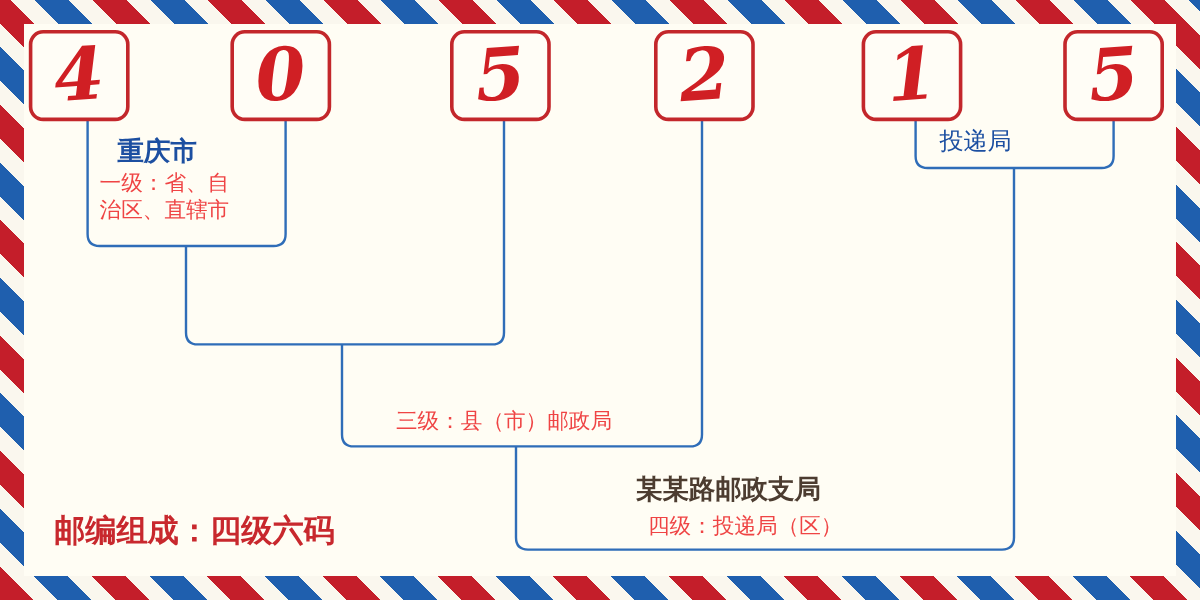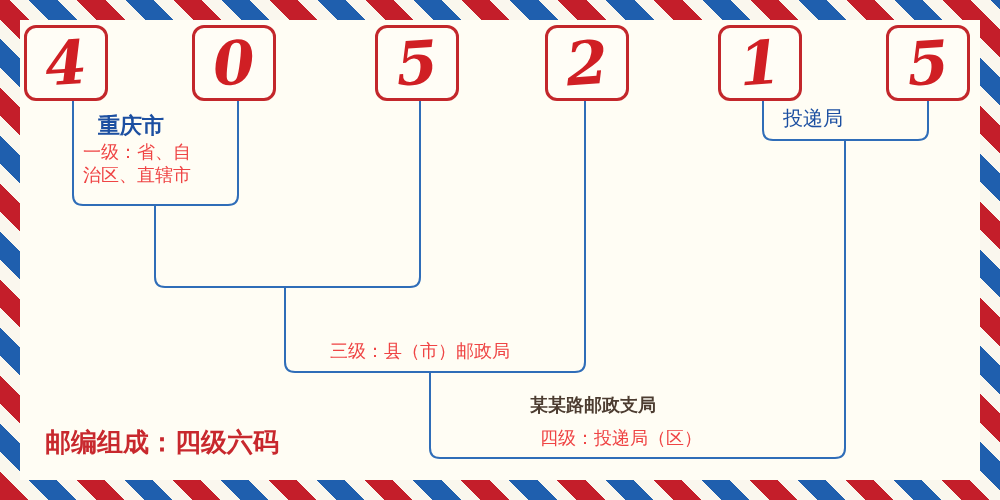--- a/index.html
+++ b/index.html
@@ -43,21 +43,21 @@
     font-family:"DejaVu Serif","Liberation Serif",serif;
     font-style:italic;font-weight:700;
     font-size:60px;line-height:1;
     color:#d01f24;
     transform:rotate(-4deg);
   }
   .lbl{position:absolute;text-align:left;line-height:1.3;}
   .name-blue{color:#1c4fa1;font-weight:bold;font-size:22px;}
   .name-blue-sm{color:#1c4fa1;font-weight:normal;font-size:20px;}
   .desc-red{color:#ef4444;font-size:18px;font-weight:normal;}
-  .desc-dark{color:#4c3c30;font-size:18px;font-weight:bold;}
+  .desc-dark{color:#4c3c30;font-size:22px;font-weight:bold;}
   .prewrap{white-space:pre-line;}
   .footer-note{
     position:absolute;left:25px;top:405px;
     color:#c8282d;font-size:26px;font-weight:bold;
   }
 </style>
 </head>
 <body>
 
 <div class="envelope">

